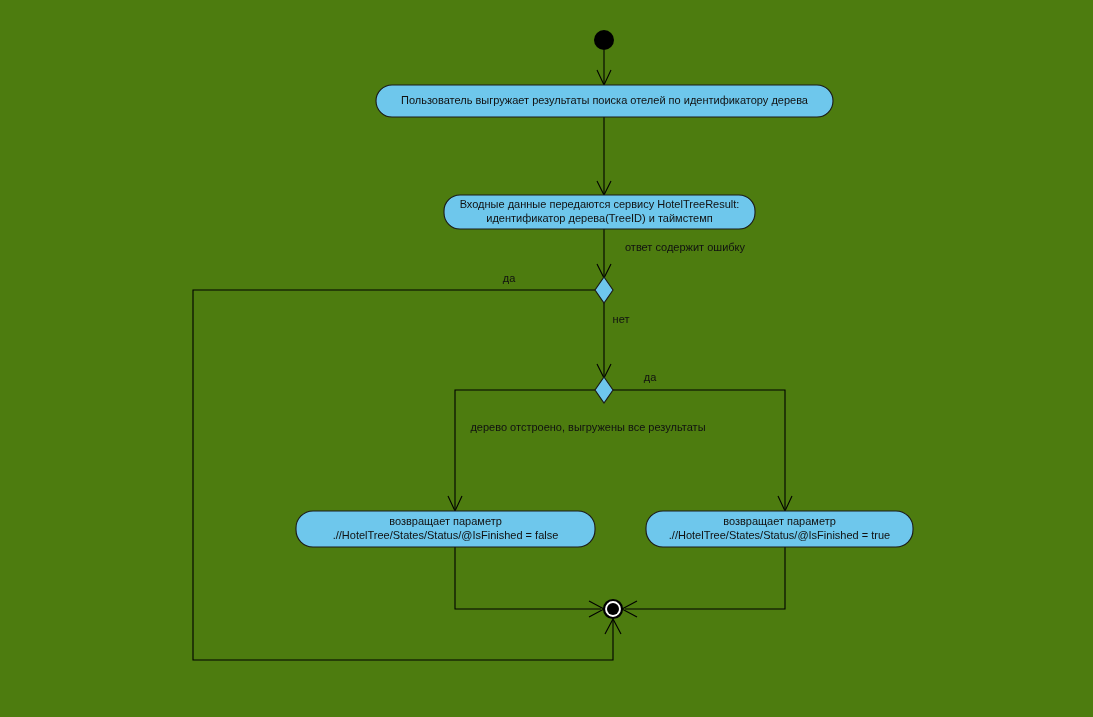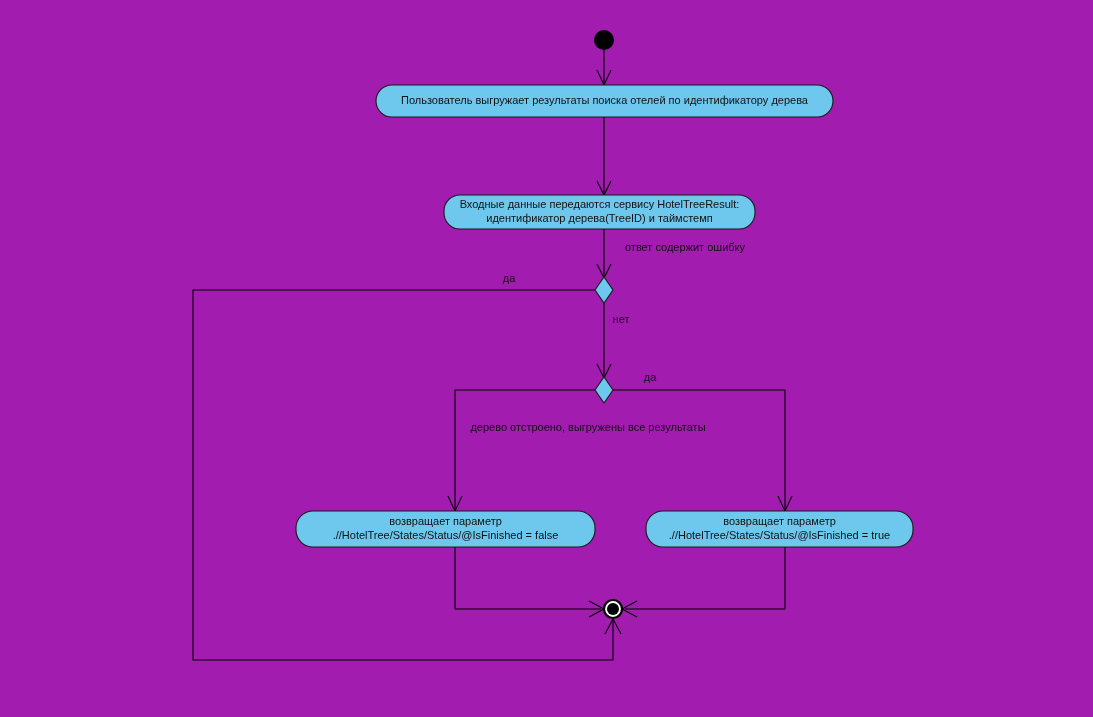--- a/index.html
+++ b/index.html
@@ -10,21 +10,21 @@
   body {
     width: 1093px;
     height: 717px;
     font-family: "Liberation Sans", sans-serif;
     overflow: hidden;
   }
   #diagram-root {
     position: relative;
     width: 1093px;
     height: 717px;
-    background: #a21caf;
+    background: #4d7c0f;
   }
   svg#activity-diagram {
     display: block;
     width: 1093px;
     height: 717px;
   }
   .edge-line {
     stroke: #000000;
     stroke-width: 1.1;
     fill: none;

